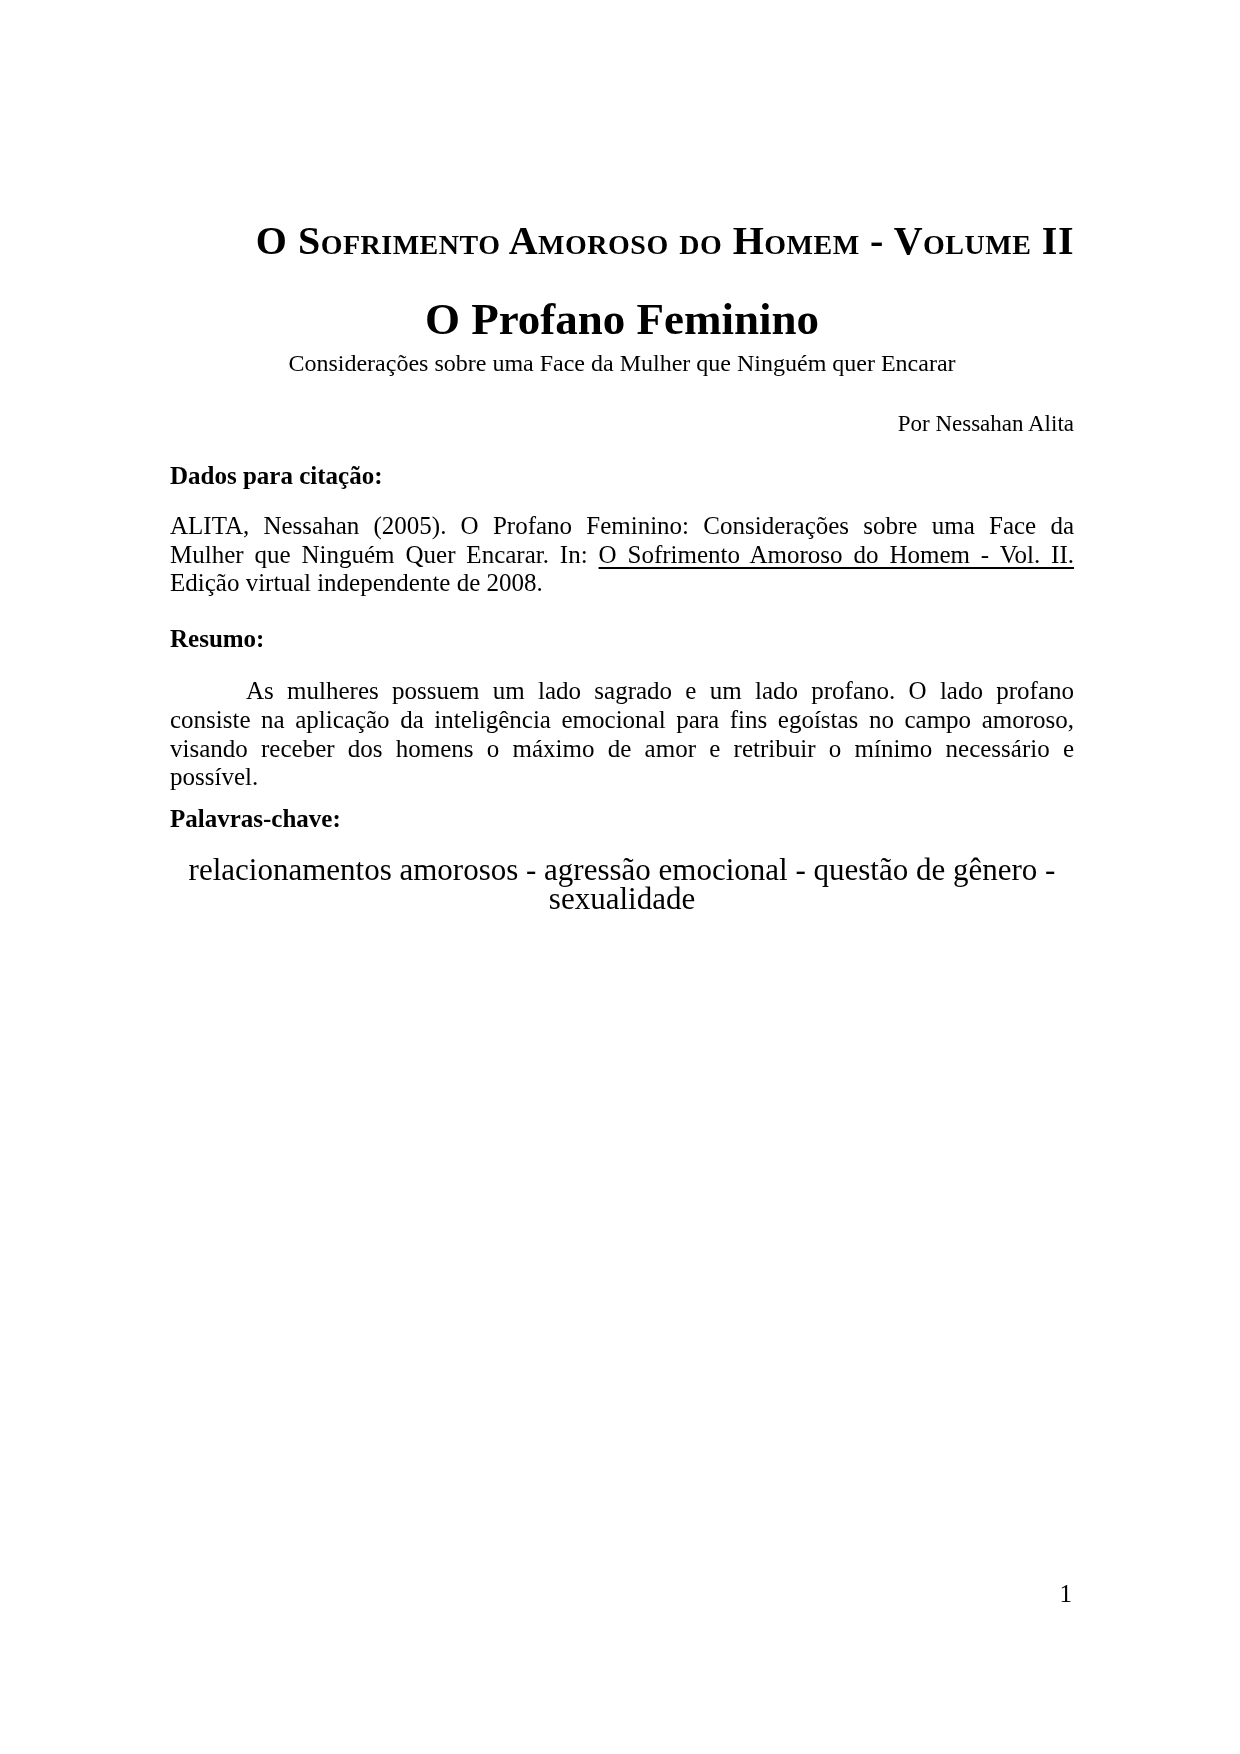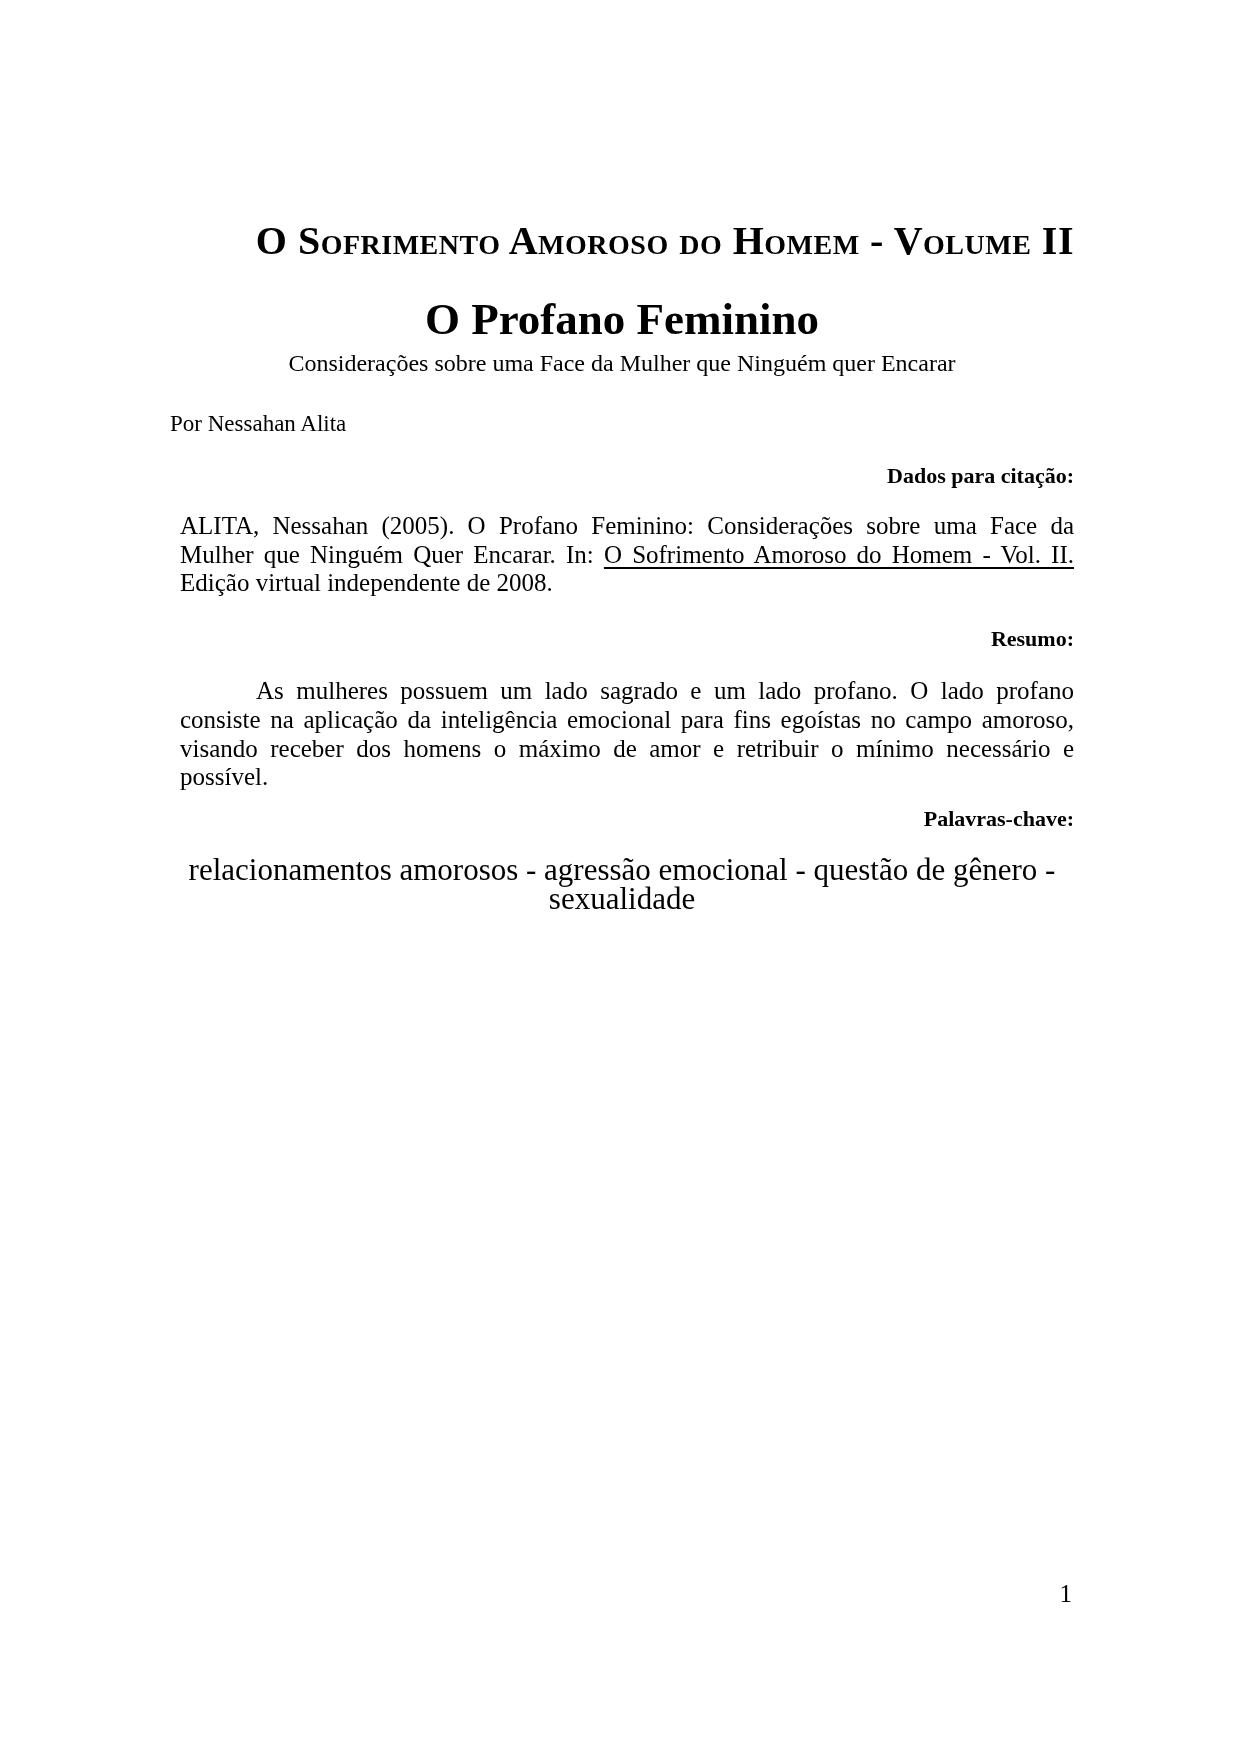--- a/index.html
+++ b/index.html
@@ -35,39 +35,38 @@
   }
   .subtitle {
     font-size: 24px;
     text-align: center;
     line-height: 38px;
     max-width: 900px;
     margin: 2px auto 0 auto;
   }
   .byline {
     font-size: 23px;
-    text-align: left;
+    text-align: right;
     line-height: 28px;
     margin-top: 28px;
   }
   .section-heading {
-    font-size: 22px;
+    font-size: 25px;
     font-weight: bold;
-    text-align: right;
+    text-align: left;
     line-height: 30px;
     font-family: Liberation Serif, serif;
   }
   .heading-citation { margin-top: 23px; }
   .heading-resumo   { margin-top: 26px; }
   .heading-keywords { margin-top: 12px; }
   .body-para {
     font-size: 25px;
     line-height: 28.7px;
     text-align: justify;
-    margin-left: 10px;
   }
   .citation-para { margin-top: 21px; }
   .abstract-para {
     margin-top: 23px;
     text-indent: 76px;
   }
   .underlined {
     text-decoration: underline;
     text-decoration-thickness: 2px;
     text-underline-offset: 4px;

